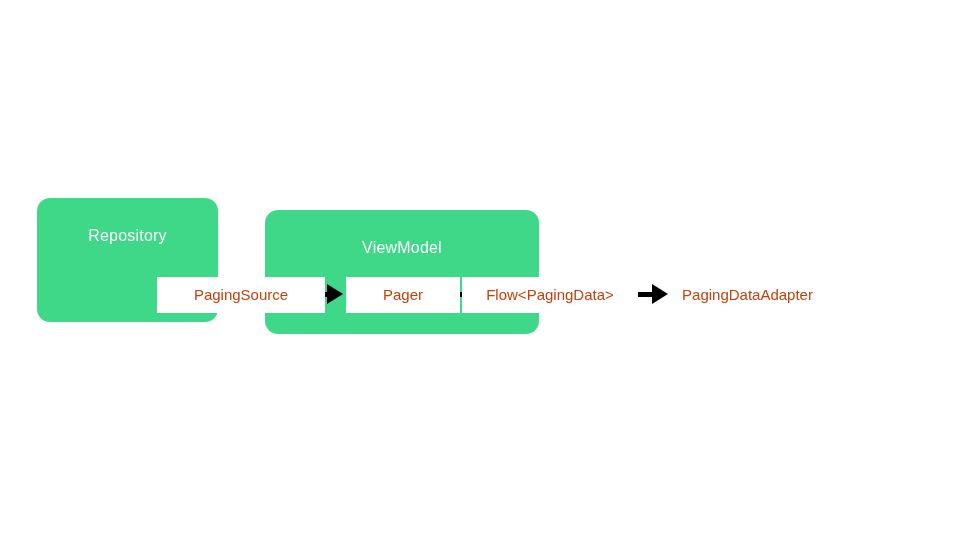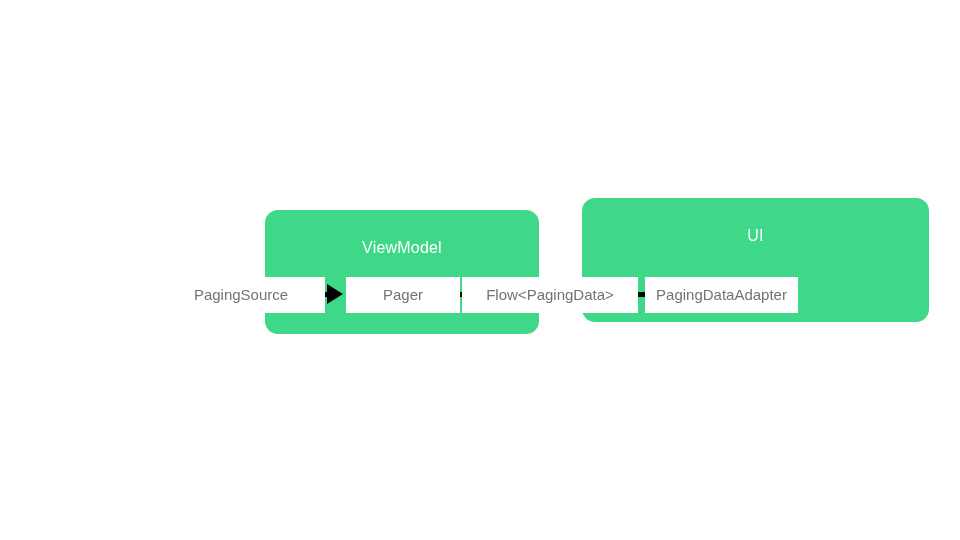--- a/index.html
+++ b/index.html
@@ -75,48 +75,48 @@
 
   
   .chip {
     position: absolute;
     top: 277px;
     height: 36px;
     background: #ffffff;
     display: flex;
     align-items: center;
     justify-content: center;
-    color: #737373;
+    color: #c2410c;
     font-size: 15px;
     line-height: 36px;
     white-space: nowrap;
     z-index: 3;
     box-sizing: border-box;
     padding: 0 12px;
     font-family: "Liberation Sans", sans-serif;
   }
 
   #chip-pagingsource  { left: 157px; width: 168px; }
   #chip-pager         { left: 346px; width: 114px;  }
   #chip-flow          { left: 462px; width: 176px; text-align: right; }
-  #chip-adapter       { left: 645px; width: 153px; }
+  #chip-adapter       { left: 671px; width: 153px; }
 </style>
 </head>
 <body>
 
 <div id="canvas">
 
+  <div class="panel" id="panel-repository">
+    <div class="panel-title">Repository</div>
+  </div>
 
   <div class="panel" id="panel-viewmodel">
     <div class="panel-title">ViewModel</div>
   </div>
 
-  <div class="panel" id="panel-ui">
-    <div class="panel-title">UI</div>
-  </div>
 
   <div class="conn-line connector" id="line-source-pager"></div>
   <div class="conn-head connector" id="head-source-pager"></div>
 
   <div class="conn-line connector" id="line-pager-flow"></div>
 
   <div class="conn-line connector" id="line-flow-adapter"></div>
   <div class="conn-head connector" id="head-flow-adapter"></div>
 
   <div class="chip" id="chip-pagingsource">PagingSource</div>

